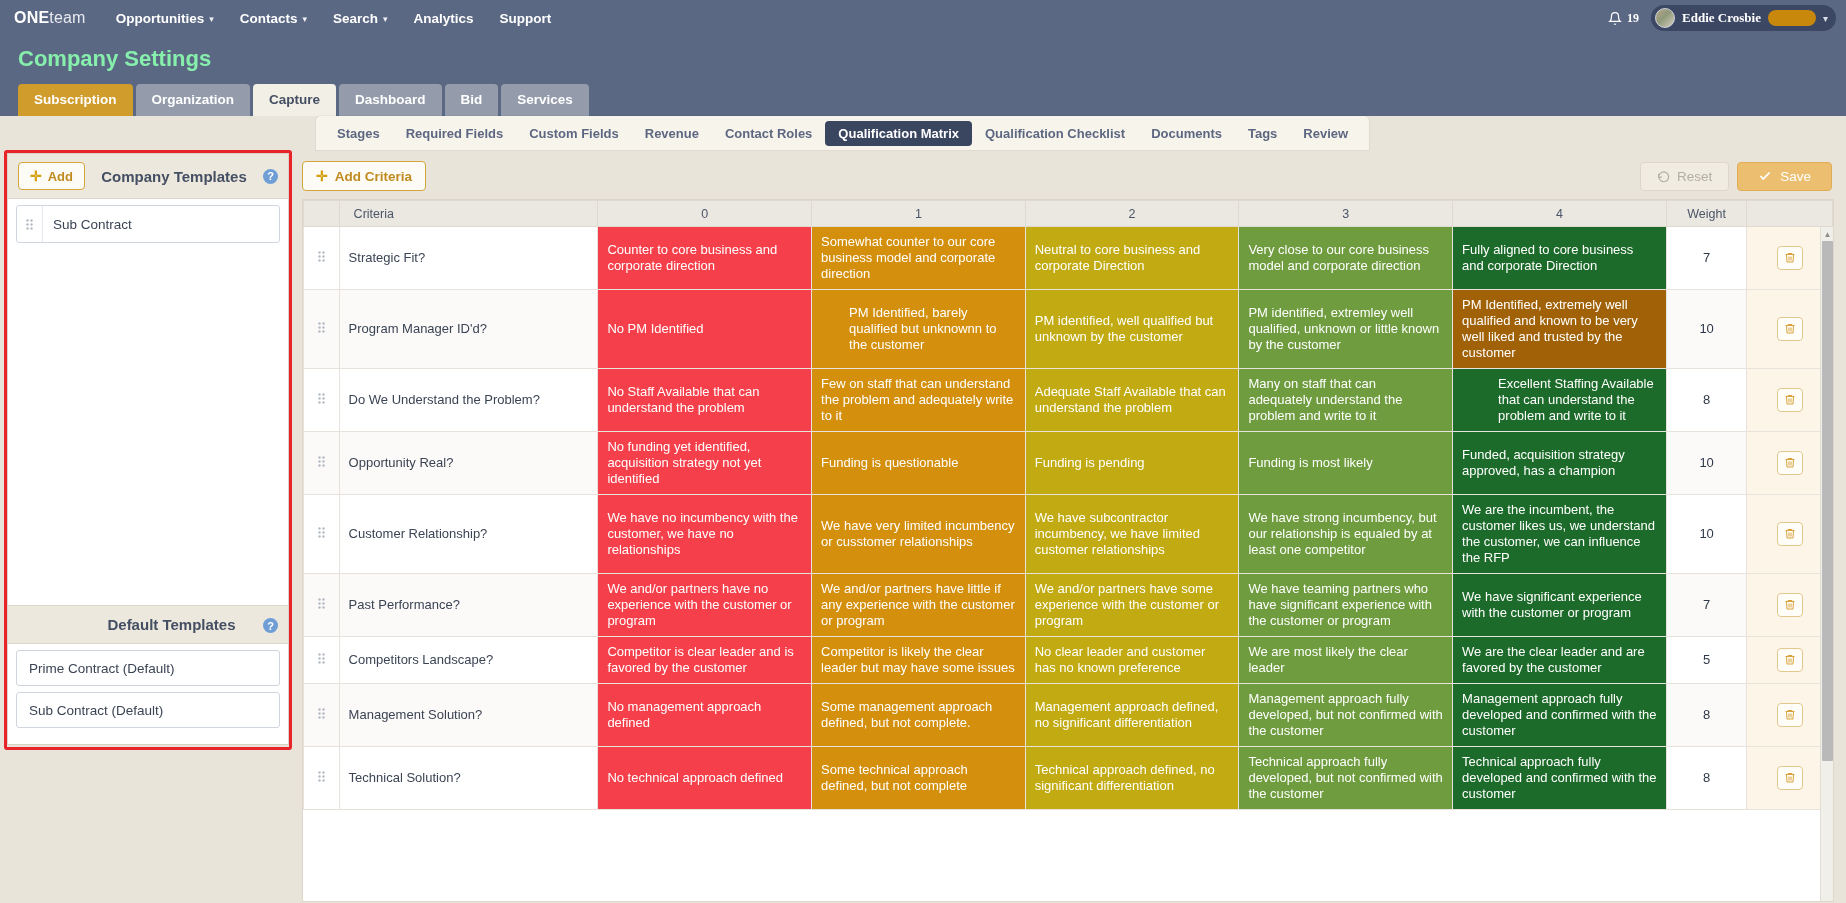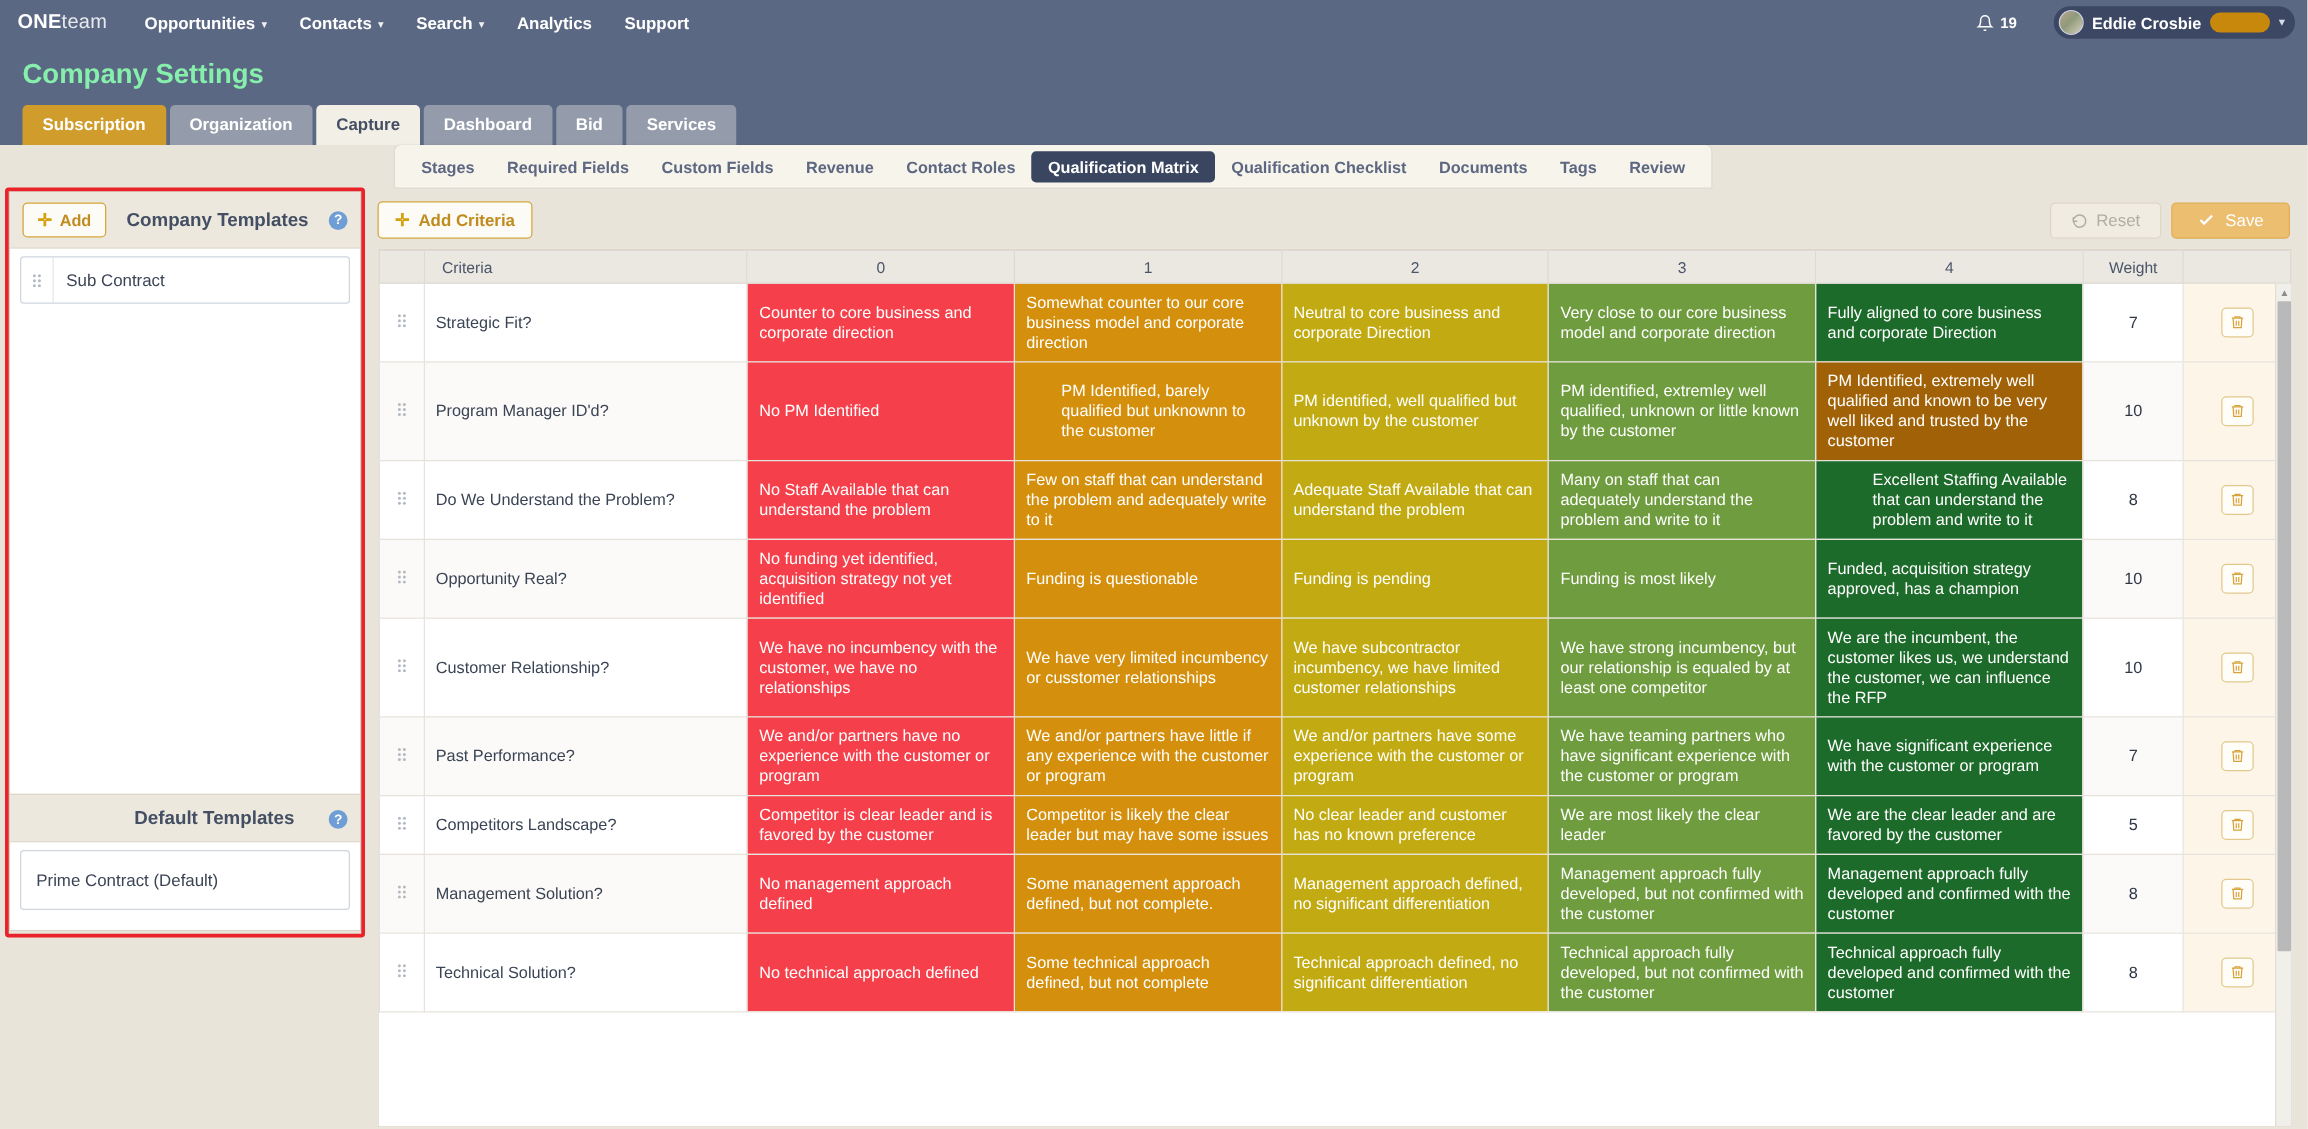--- a/index.html
+++ b/index.html
@@ -23,21 +23,21 @@
   .brand b { font-weight: 700; }
   .brand span { font-weight: 400; color: #e8eaef; }
   .nav-items { display: flex; align-items: center; gap: 26px; }
   .nav-item {
     color: #ffffff; font-size: 13.5px; font-weight: 700;
     display: flex; align-items: center; gap: 5px; cursor: pointer;
   }
   .caret { font-size: 9px; font-weight: 400; opacity: .9; position: relative; top: 1px;}
   .topnav-right {
     position: absolute; right: 10px; top: 0; height: 36px;
-    display: flex; align-items: center; gap: 29px;
+    display: flex; align-items: center; gap: 12px; font-family: Liberation Serif, serif;
   }
   .bell-wrap { display: flex; align-items: center; gap: 5px; color:#fff; }
   .bell { width: 14px; height: 15px; }
   .bell-count { font-size: 12px; font-weight: 700; color: #fff; }
   .user-pill {
     background: #3c4764; border-radius: 14px; height: 26px;
     display: flex; align-items: center; gap: 7px; padding: 0 8px 0 4px;
     cursor: pointer;
   }
   .avatar {
@@ -128,21 +128,21 @@
   .badge-default {
     background: #6c9bd2; color: #ffffff; font-size: 10.5px; font-weight: 700;
     padding: 2px 5px; border-radius: 3px;
   }
   .lp-head2 {
     background: #ece8dd; display: flex; align-items: flex-end;
     padding: 10px; border-top: 1px solid #ddd7ca; border-bottom: 1px solid #ddd7ca;
   }
   .default-list { padding: 6px 8px 10px 8px; background: #fff; }
   .default-item {
-    border: 1px solid #cfd5df; border-radius: 3px; height: 48px;
+    border: 1px solid #cfd5df; border-radius: 3px; height: 36px;
     display: flex; align-items: center; padding-left: 12px;
     font-size: 13.5px; color: #3b4454; margin-bottom: 6px; cursor: pointer; background:#fff;
   }
 
   
   .right-panel { flex: 1; padding: 3px 0 0 6px; min-width: 0; display: flex; flex-direction: column;}
   .toolbar {
     display: flex; align-items: center; height: 46px; padding: 0 6px 0 0;
   }
   .btn-add-criteria {
@@ -307,20 +307,21 @@
             </div>
           </div>
         </div>
       <div class="lp-head2">
         <div style="width:62px"></div>
         <div class="lp-title">Default Templates</div>
         <div class="help-icon">?</div>
       </div>
       <div class="default-list" id="defList">
           <div class="default-item">Prime Contract (Default)</div>
+          <div class="default-item">Sub Contract (Default)</div>
         </div>
     </div>
   </div>
 
   <div class="right-panel">
     <div class="toolbar">
       <div class="btn-add-criteria">
         <span class="plus">✛</span>
         <span>Add Criteria</span>
       </div>

